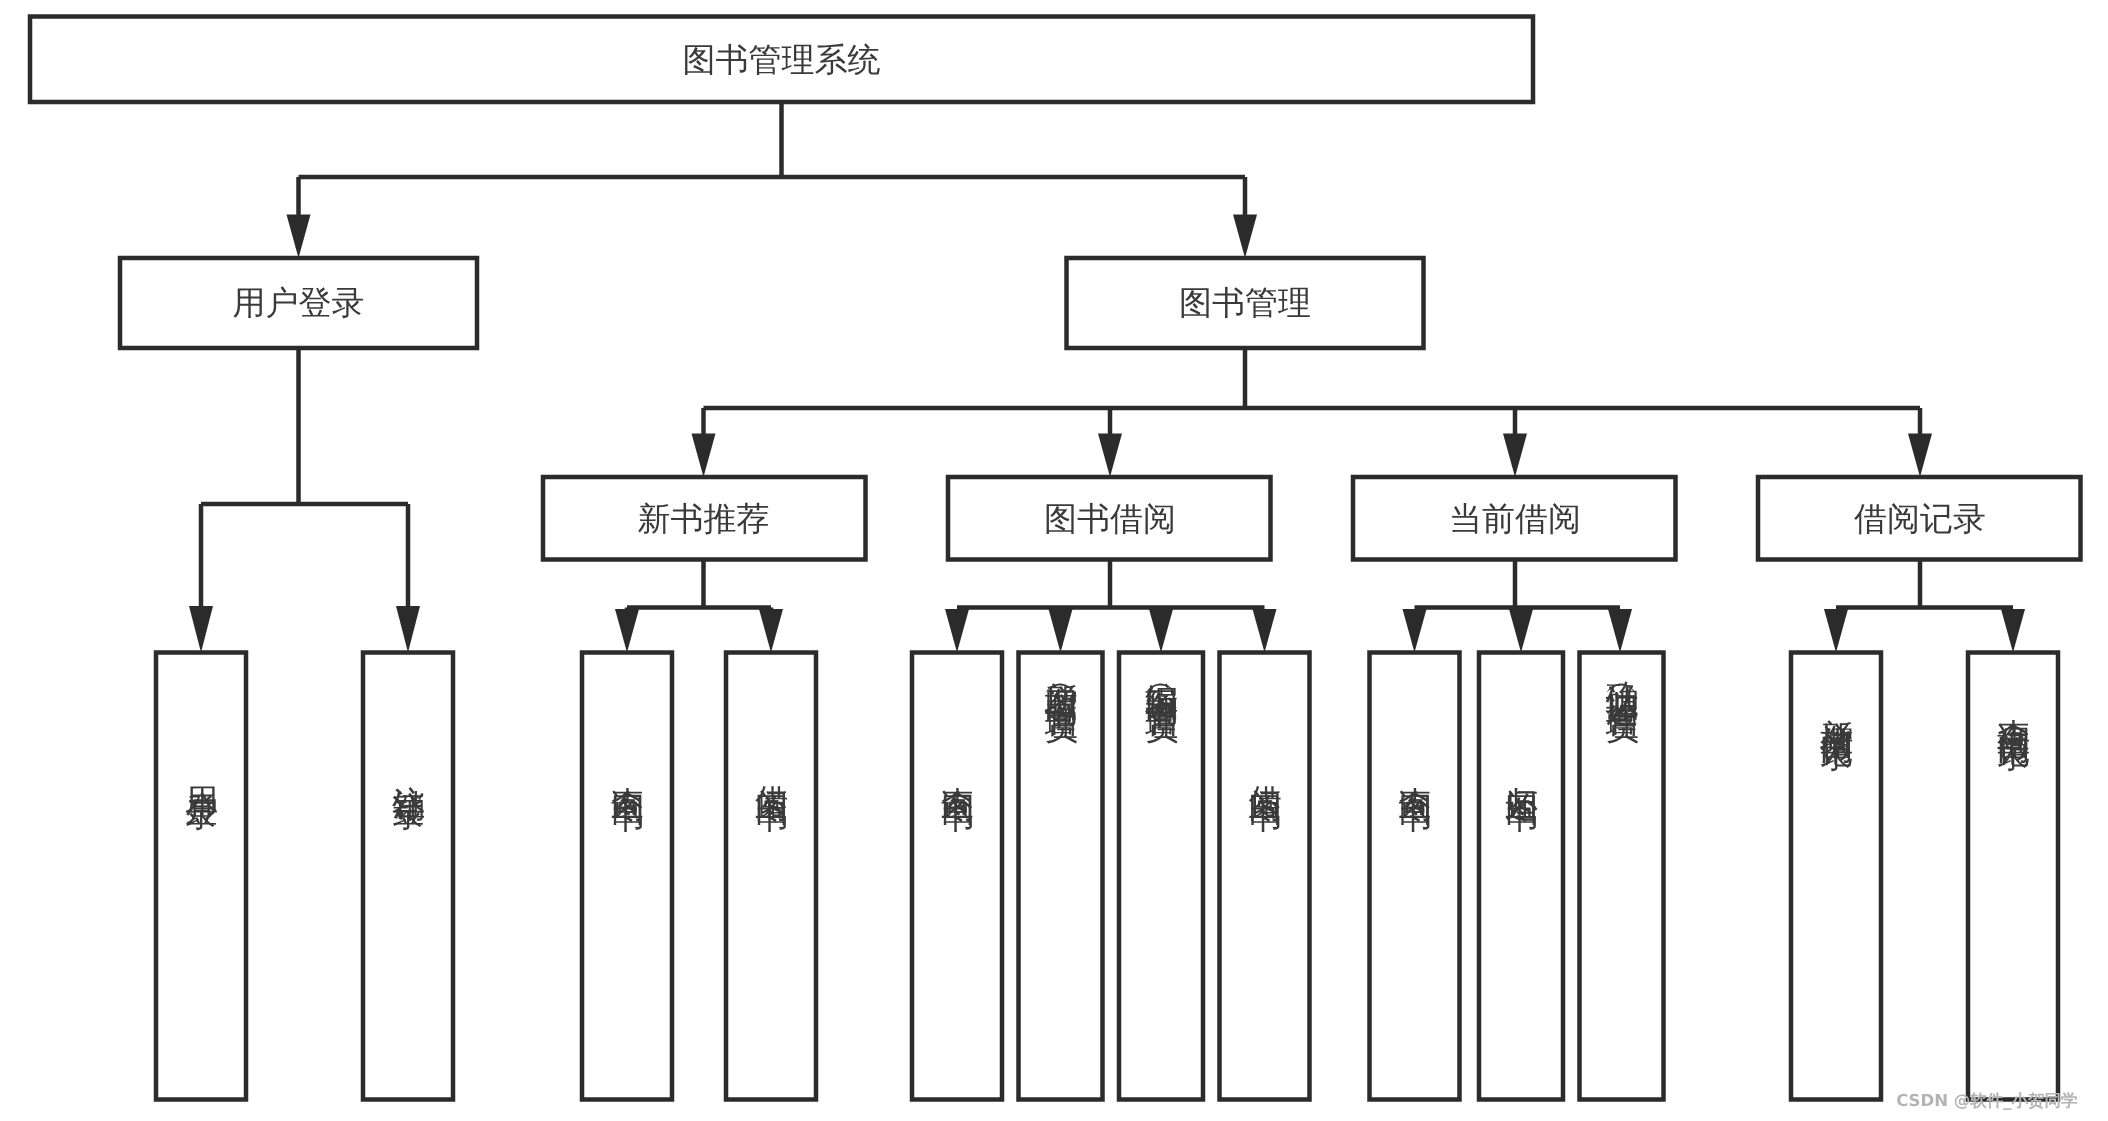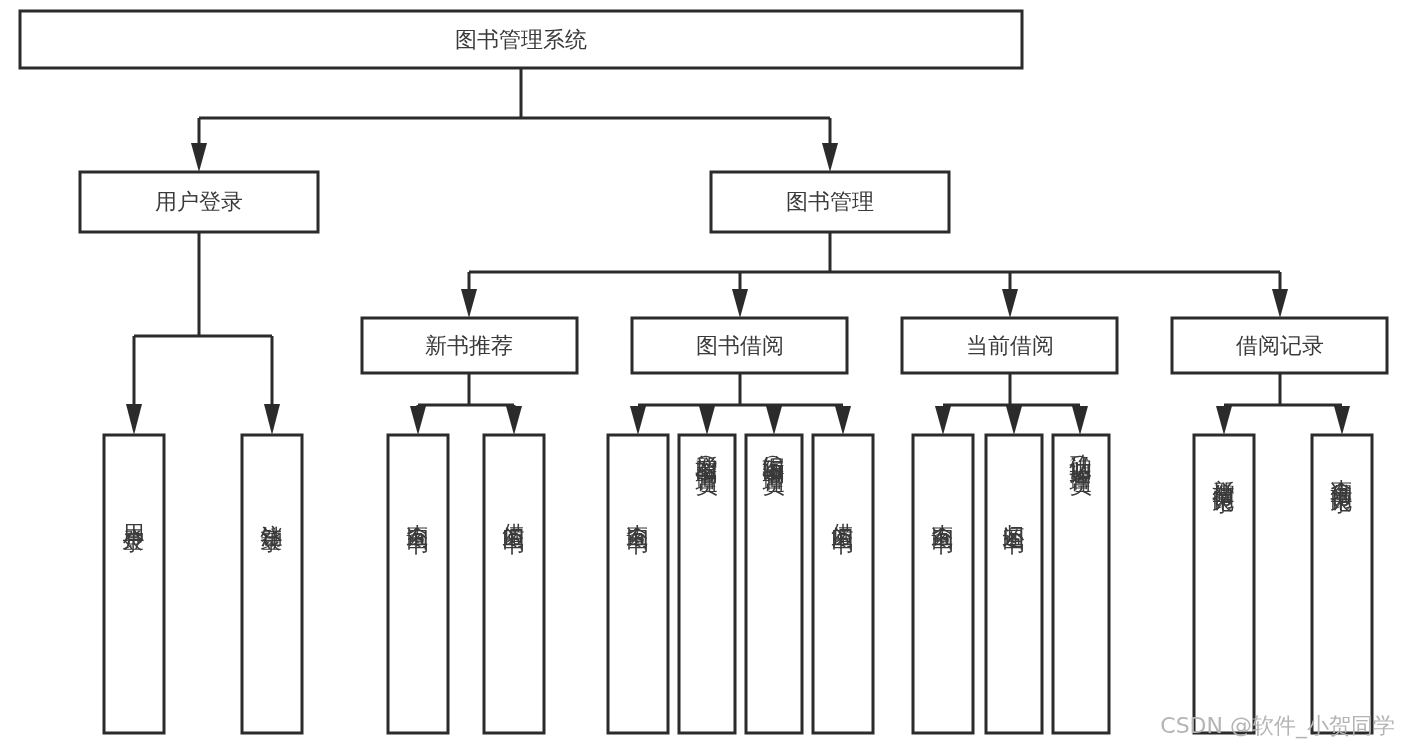--- a/index.html
+++ b/index.html
@@ -46,27 +46,28 @@
     stroke-width: 3;
     fill: none;
     stroke-linecap: butt;
   }
   .arrow-head {
     fill: #2b2b2b;
     stroke: none;
   }
   .watermark {
     position: absolute;
-    right: 10px;
+    right: 20px;
     bottom: 6px;
     font-family: "DejaVu Sans", "Liberation Sans", sans-serif;
-    font-size: 22px;
+    font-size: 11px;
     color: #b4b4b4;
     white-space: nowrap;
     pointer-events: none;
+    font-weight: bold;
   }
 </style>
 </head>
 <body>
 
 <svg id="diagram-canvas" viewBox="0 0 1405 747" xmlns="http://www.w3.org/2000/svg">
 
   <g>
     <path class="connector" d="M 521 68 L 521 118"></path>
     <path class="connector" d="M 199 118 L 830 118"></path>

